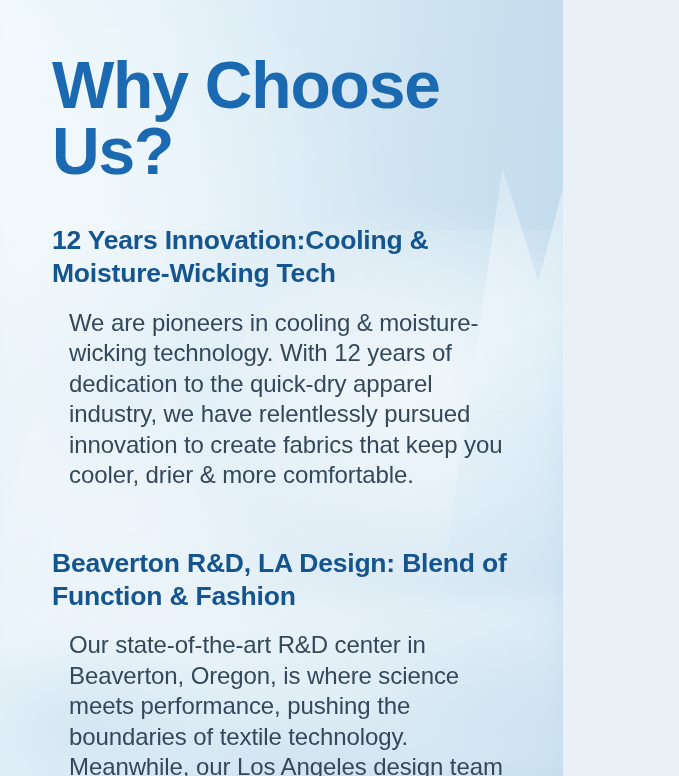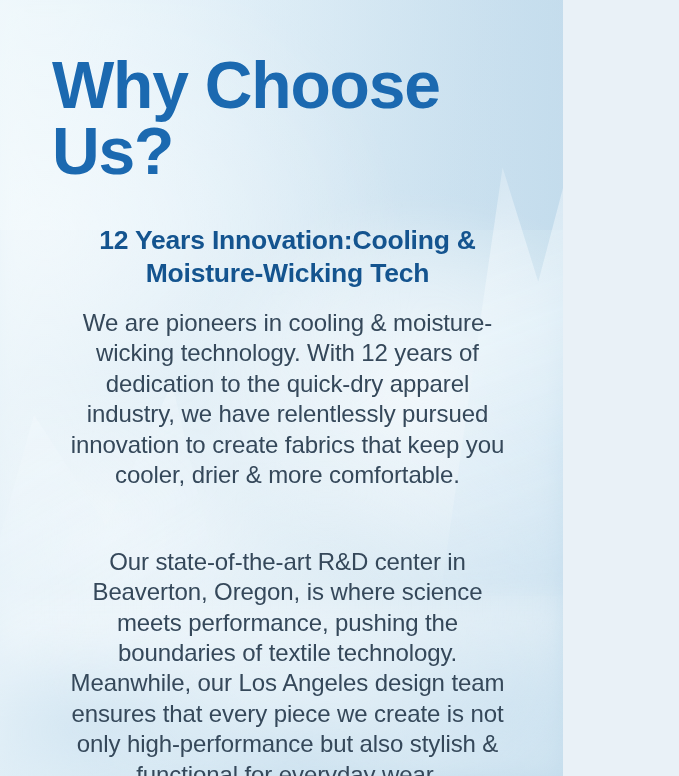--- a/index.html
+++ b/index.html
@@ -129,21 +129,20 @@
     padding-top: 52px;
     font-size: 66px;
     font-weight: 700;
     letter-spacing: -1.2px;
     line-height: 1.0;
     color: #1b69b0;
   }
 
   .section {
     margin-top: 42px;
-    text-align: center;
   }
   #section-1 { margin-top: 40px; }
   #section-2 { margin-top: 56px; }
 
   .section-heading {
     margin: 0 0 10px 0;
     font-size: 26.5px;
     font-weight: 700;
     line-height: 1.26;
     letter-spacing: -0.2px;
@@ -178,17 +177,18 @@
   <div id="content">
 
     <h1 id="page-title">Why Choose Us?</h1>
 
     <div class="section" id="section-1">
       <h2 class="section-heading">12 Years Innovation:Cooling &amp; Moisture-Wicking Tech</h2>
       <p class="section-body">We are pioneers in cooling &amp; moisture-wicking technology. With 12 years of dedication to the quick-dry apparel industry, we have relentlessly pursued innovation to create fabrics that keep you cooler, drier &amp; more comfortable.</p>
     </div>
 
     <div class="section" id="section-2">
+      <h2 class="section-heading">Beaverton R&amp;D, LA Design: Blend of Function &amp; Fashion</h2>
       <p class="section-body">Our state-of-the-art R&amp;D center in Beaverton, Oregon, is where science meets performance, pushing the boundaries of textile technology. Meanwhile, our Los Angeles design team ensures that every piece we create is not only high-performance but also stylish &amp; functional for everyday wear.</p>
     </div>
 
   </div>
 </div>
 
 </body></html>

